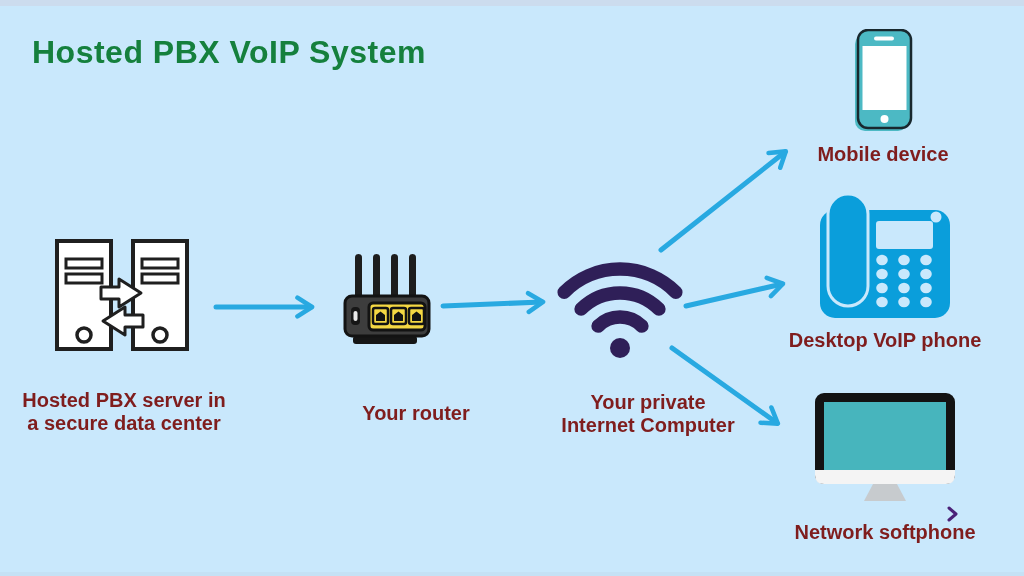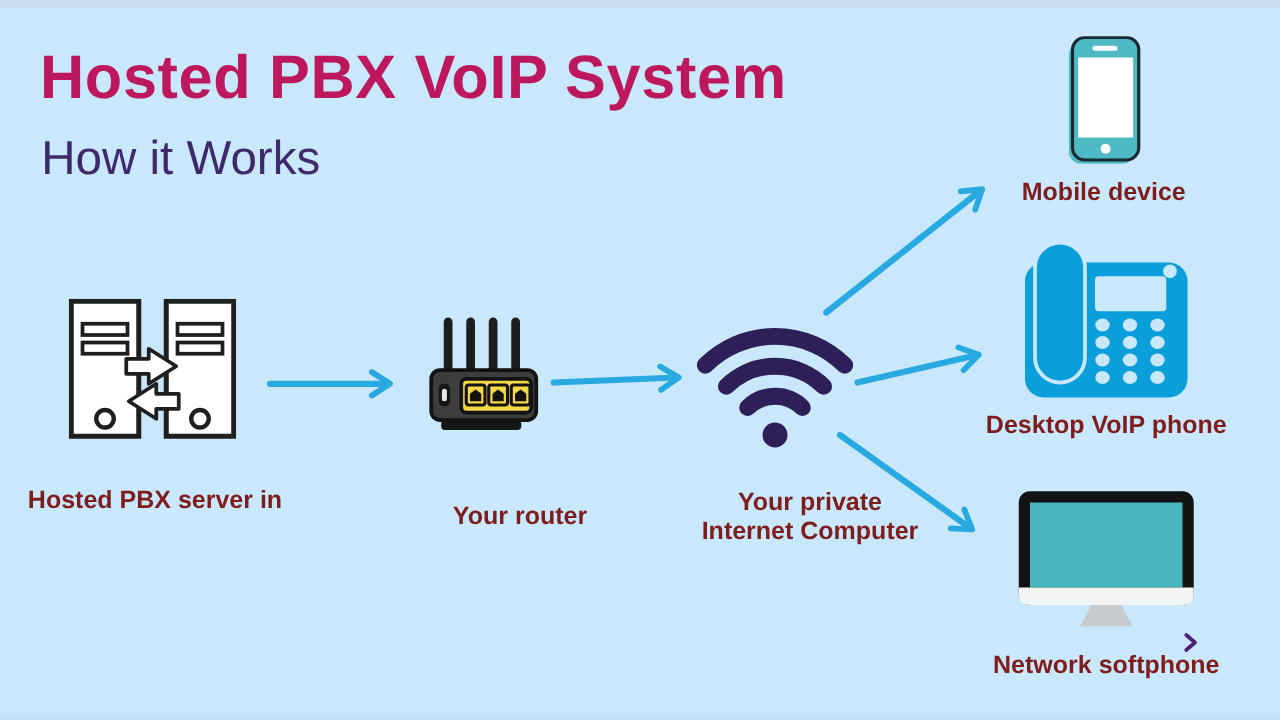--- a/index.html
+++ b/index.html
@@ -7,21 +7,21 @@
     position:relative;width:1024px;height:576px;overflow:hidden;
     background:#c9e8fc;
     font-family:"Liberation Sans",sans-serif;
   }
   .strip{position:absolute;left:0;right:0;}
   .strip.top{top:0;height:6px;background:#ccdcee;}
   .strip.bottom{bottom:0;height:4px;background:#c5e1f5;}
 
   .title{
     position:absolute;left:32px;top:34px;margin:0;
-    font-size:49px;font-weight:700;letter-spacing:.5px;color:#be185d;
+    font-size:32px;font-weight:700;letter-spacing:.5px;color:#15803d;
   }
   .subtitle{
     position:absolute;left:33px;top:106px;margin:0;
     font-size:38px;font-weight:400;color:#40296b;
   }
 
   .icon{position:absolute;display:block;}
   .icon.server{left:55px;top:239px;width:134px;height:116px;}
   .icon.router{left:343px;top:252px;width:92px;height:96px;}
   .icon.wifi{left:557px;top:257px;width:126px;height:104px;}
@@ -46,21 +46,20 @@
 </style>
 </head>
 <body>
 
 <div class="canvas">
 
   <div class="strip top"></div>
   <div class="strip bottom"></div>
 
   <h1 class="title">Hosted PBX VoIP System</h1>
-  <h2 class="subtitle">How it Works</h2>
 
   <svg class="arrows" viewBox="0 0 1024 576">
     <defs>
       <marker id="head" viewBox="0 0 12 12" refX="9" refY="6" markerWidth="5" markerHeight="5" orient="auto">
         <path d="M2.5,1.5 L9.5,6 L2.5,10.5" fill="none" stroke="#28a9e1" stroke-width="2.2" stroke-linecap="round" stroke-linejoin="round"></path>
       </marker>
     </defs>
     <g>
       <line x1="216" y1="307" x2="311" y2="307" stroke="#28a9e1" stroke-width="5" stroke-linecap="round" marker-end="url(#head)"></line>
     </g>
@@ -87,20 +86,21 @@
       <rect x="87" y="20" width="36" height="9" stroke-width="3"></rect>
       <rect x="87" y="35" width="36" height="9" stroke-width="3"></rect>
       <circle cx="29" cy="96" r="7" stroke-width="3.5"></circle>
       <circle cx="105" cy="96" r="7" stroke-width="3.5"></circle>
       <polygon points="46,48 64,48 64,40 86,54 64,68 64,60 46,60" stroke-width="3" stroke-linejoin="round"></polygon>
       <polygon points="88,76 70,76 70,68 48,82 70,96 70,88 88,88" stroke-width="3" stroke-linejoin="round"></polygon>
     </g>
   </svg>
   <div class="lbl server">
     <div>Hosted PBX server in</div>
+    <div>a secure data center</div>
   </div>
 
   <svg class="icon router" viewBox="0 0 92 96">
     <rect x="12" y="2" width="7" height="46" rx="3.5" fill="#1d1d1d"></rect>
     <rect x="30" y="2" width="7" height="46" rx="3.5" fill="#1d1d1d"></rect>
     <rect x="48" y="2" width="7" height="46" rx="3.5" fill="#1d1d1d"></rect>
     <rect x="66" y="2" width="7" height="46" rx="3.5" fill="#1d1d1d"></rect>
     <rect x="10" y="84" width="64" height="8" rx="3" fill="#161616"></rect>
     <rect x="2" y="44" width="84" height="40" rx="7" fill="#3d3d3d" stroke="#131313" stroke-width="3"></rect>
     <rect x="26" y="51" width="56" height="27" rx="4" fill="#f5d843" stroke="#131313" stroke-width="3"></rect>

